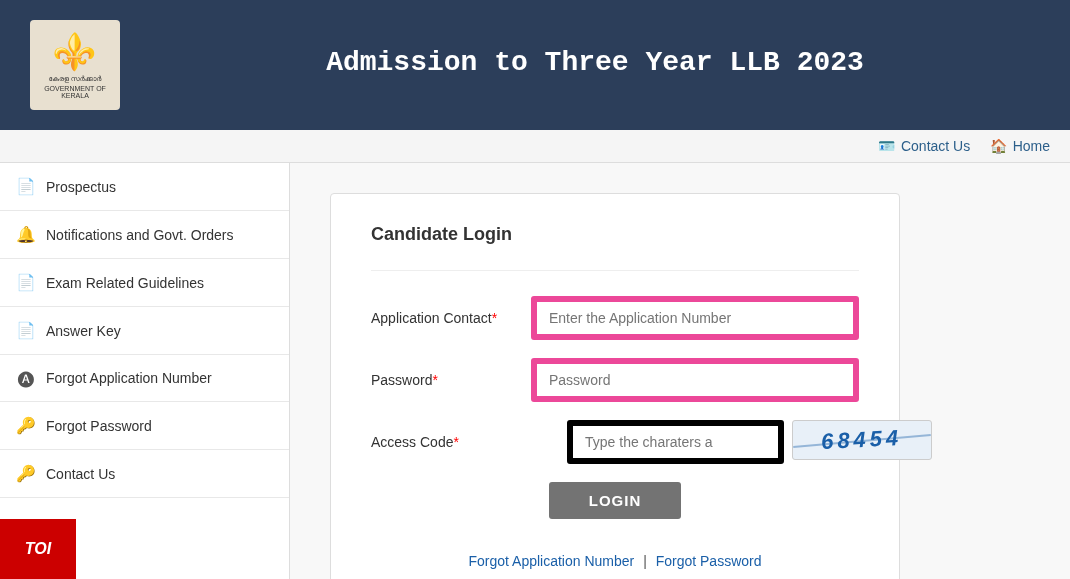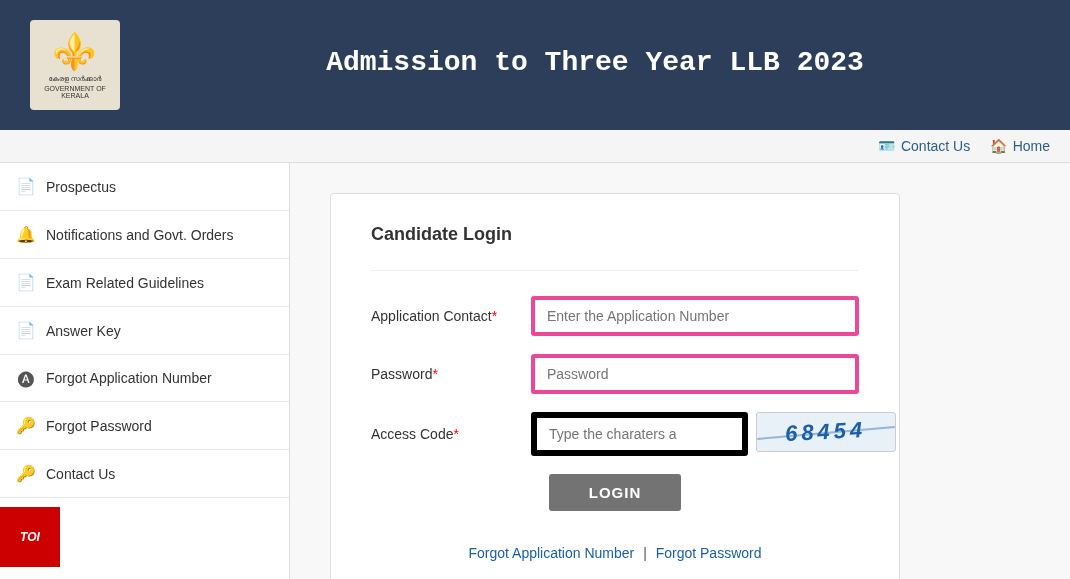--- a/index.html
+++ b/index.html
@@ -134,32 +134,33 @@
       font-size: 14px;
       color: #333;
       flex-shrink: 0;
     }
     .required {
       color: red;
     }
     .form-input {
       flex: 1;
       padding: 8px 12px;
-      border: 4px solid #ec4899;
+      border: 6px solid #ec4899;
       border-radius: 3px;
       font-size: 14px;
       color: #999;
       outline: none;
     }
 
     
     .access-code-row {
       display: flex;
       align-items: center;
       margin-bottom: 18px;
+      gap: 36px;
     }
     .access-code-inputs {
       display: flex;
       gap: 8px;
       flex: 1;
     }
     .captcha-input {
       flex: 1;
       padding: 8px 12px;
       border: 6px solid #000000;
@@ -224,30 +225,30 @@
       font-size: 14px;
     }
     .login-links span {
       color: #555;
       margin: 0 5px;
     }
 
     
     .toi-badge {
       position: fixed;
-      bottom: 12px;
+      bottom: 0;
       left: 0;
-      width: 60px;
+      width: 76px;
       height: 60px;
       background: #cc0000;
       display: flex;
       align-items: center;
       justify-content: center;
       color: white;
-      font-size: 12px;
+      font-size: 16px;
       font-weight: bold;
       font-style: italic;
     }
 
     
     .bottom-strip {
       background: #d0d8e0;
       height: 30px;
       filter: blur(2px);
     }

